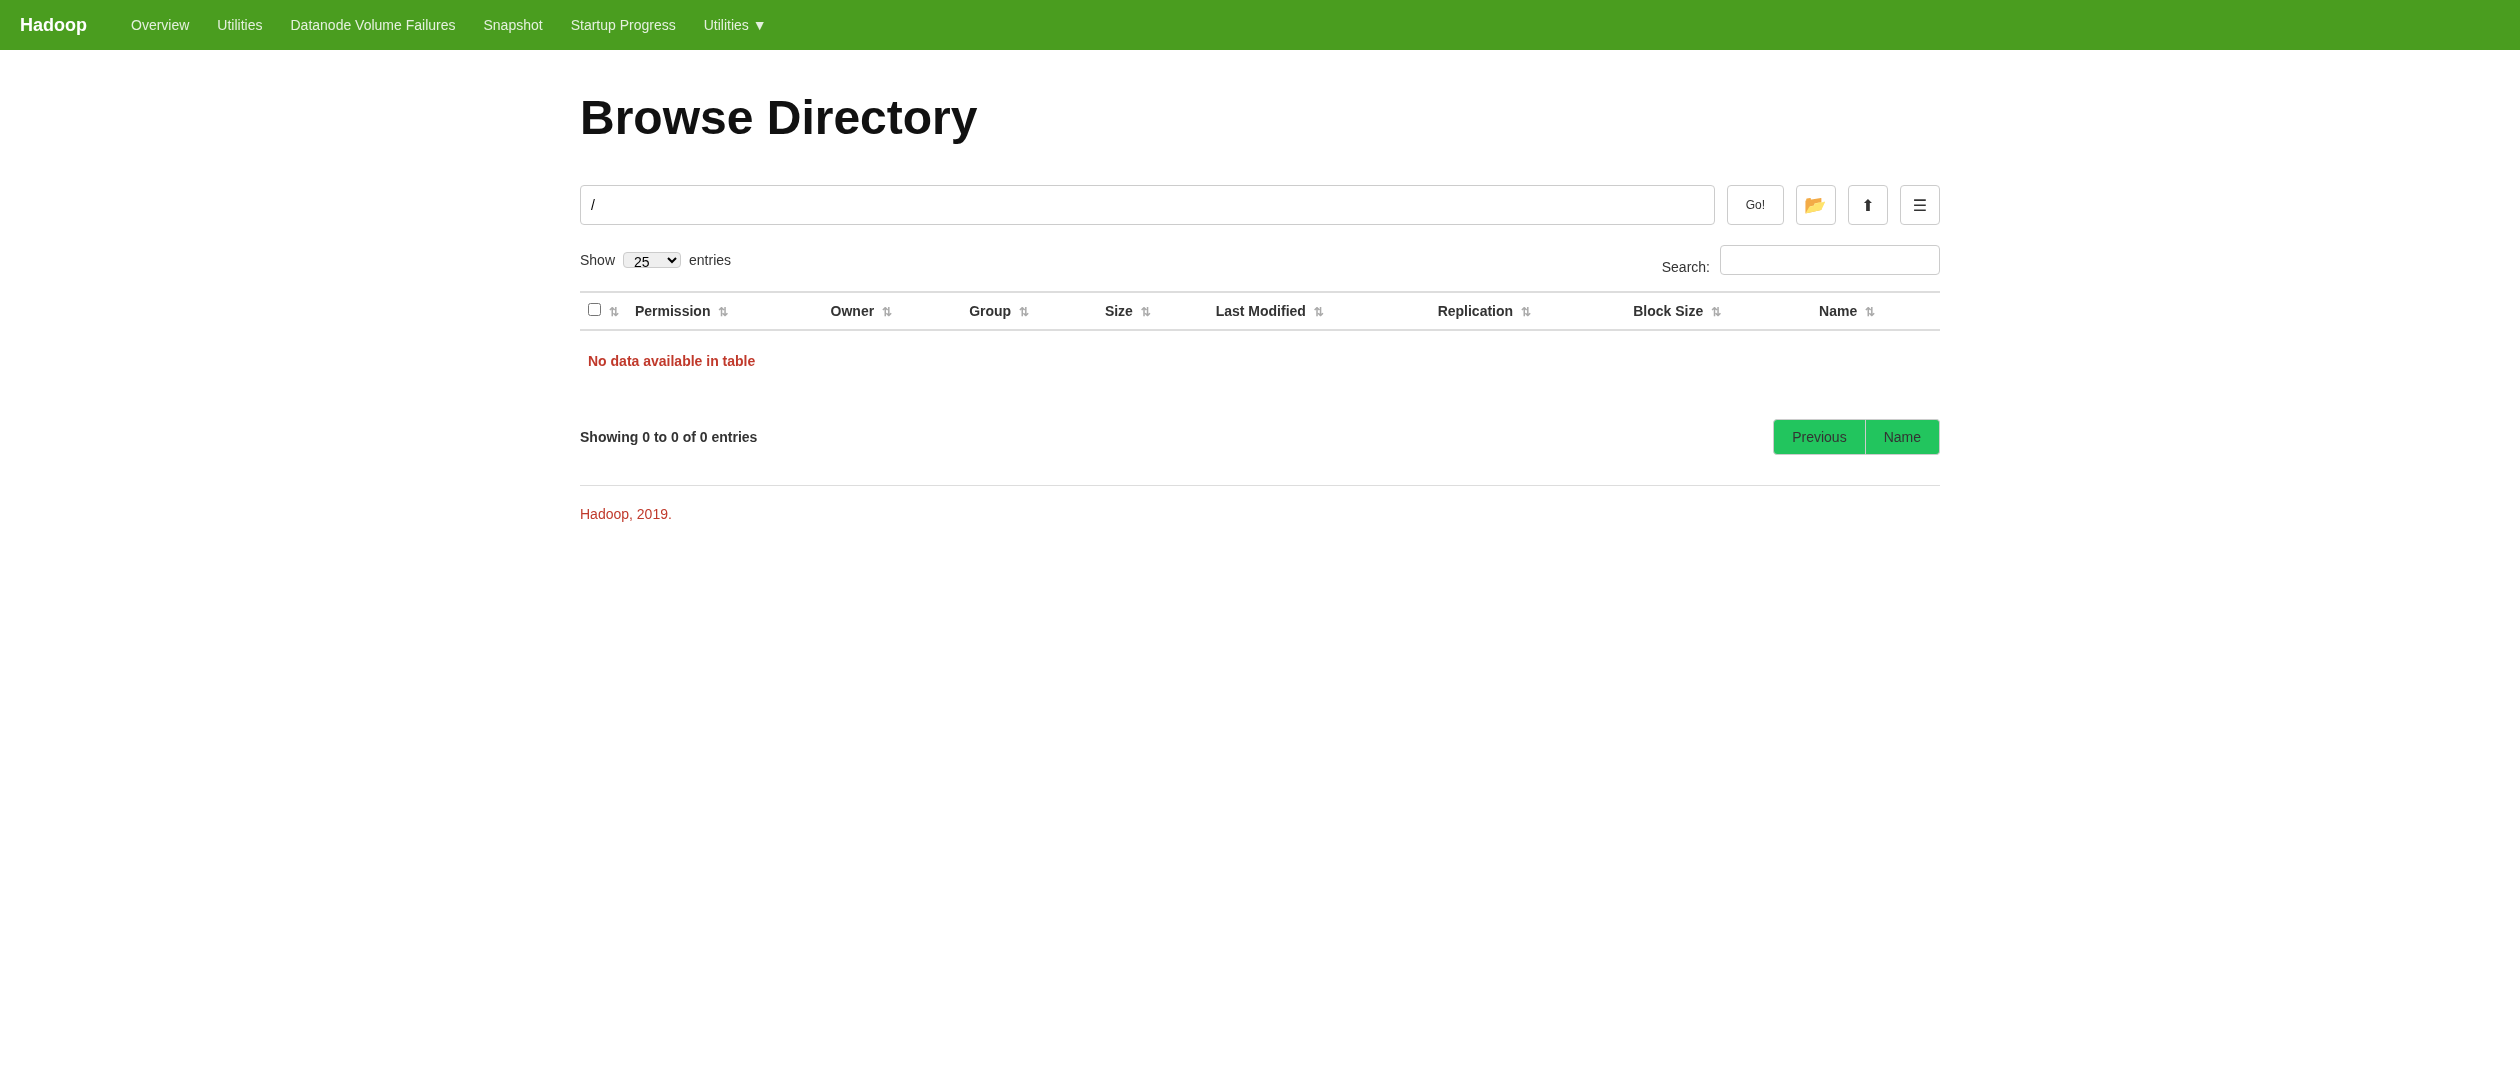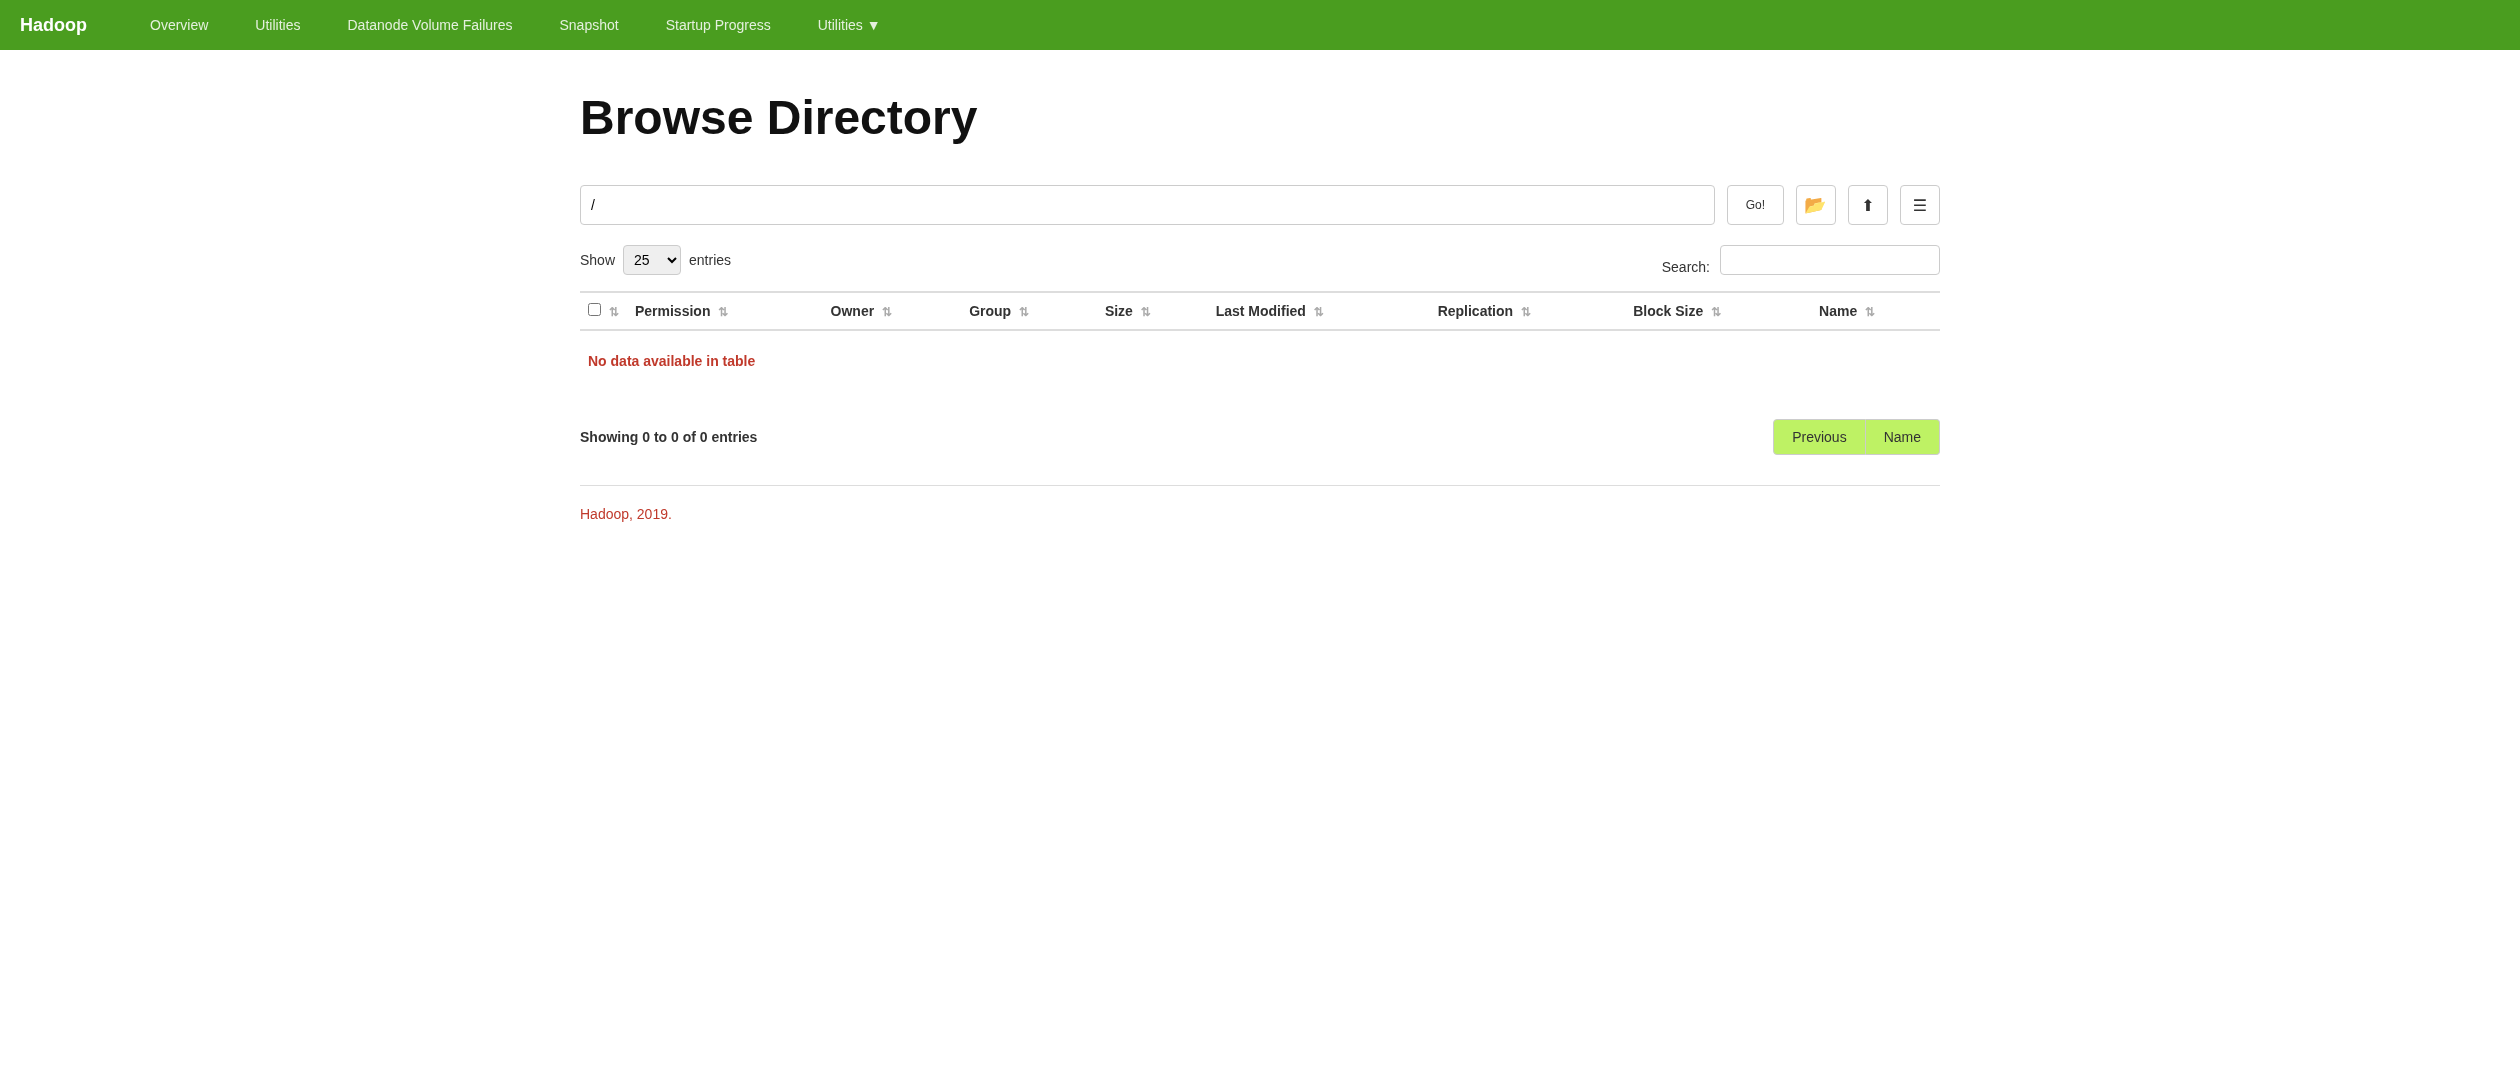--- a/index.html
+++ b/index.html
@@ -5,21 +5,20 @@
     * { box-sizing: border-box; margin: 0; padding: 0; }
     body { font-family: "Helvetica Neue", Helvetica, Arial, sans-serif; font-size: 14px; background: #fff; color: #333; }
 
     
     nav {
       background: #4a9d1f;
       display: flex;
       align-items: center;
       padding: 4px 20px;
       height: 50px;
-      gap: 19px;
     }
     nav .brand {
       color: #fff;
       font-size: 18px;
       font-weight: bold;
       margin-right: 30px;
       white-space: nowrap;
     }
     nav a {
       color: rgba(255,255,255,0.85);
@@ -102,21 +101,21 @@
       justify-content: space-between;
       margin-bottom: 16px;
     }
     .show-entries {
       display: flex;
       align-items: center;
       gap: 8px;
       font-size: 14px;
     }
     .show-entries select {
-      height: 30px;
+      height: 16px;
       border: 1px solid #ccc;
       border-radius: 4px;
       padding: 0 6px;
       font-size: 14px;
     }
     .search-area {
       display: flex;
       align-items: flex-end;
       gap: 10px;
       font-size: 14px;
@@ -179,21 +178,21 @@
       font-weight: bold;
       color: #333;
     }
     .pagination {
       display: flex;
     }
     .pag-btn {
       height: 36px;
       padding: 0 18px;
       border: 1px solid #ccc;
-      background: #bef264;
+      background: #22c55e;
       font-size: 14px;
       cursor: pointer;
       color: #333;
     }
     .pag-btn:first-child { border-radius: 4px 0 0 4px; }
     .pag-btn:last-child { border-radius: 0 4px 4px 0; border-left: none; }
 
     
     hr.divider {
       border: none;

